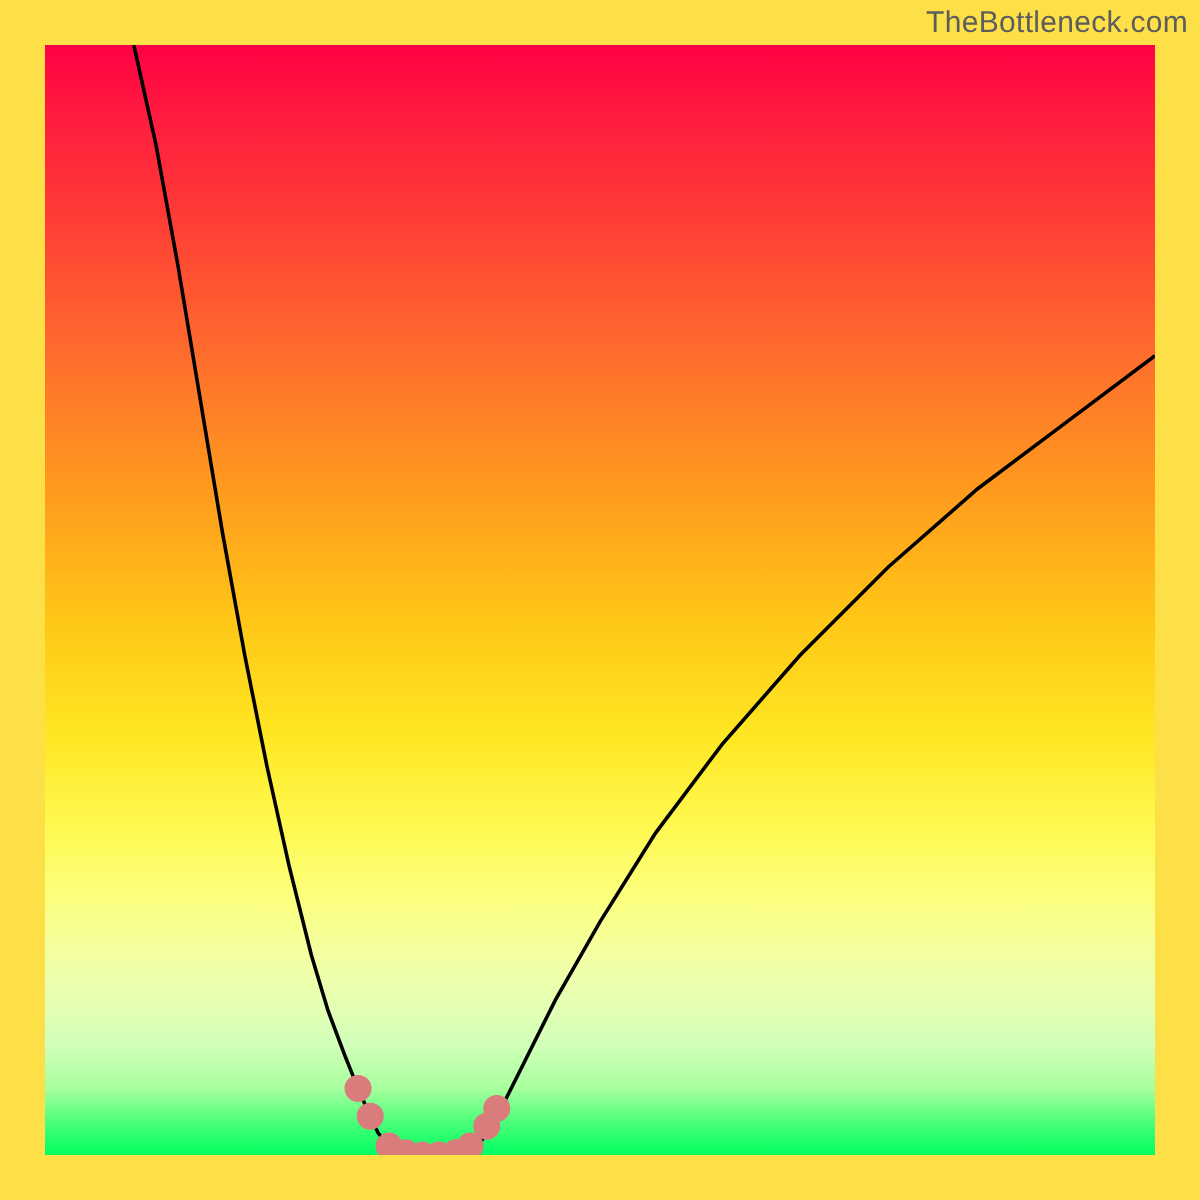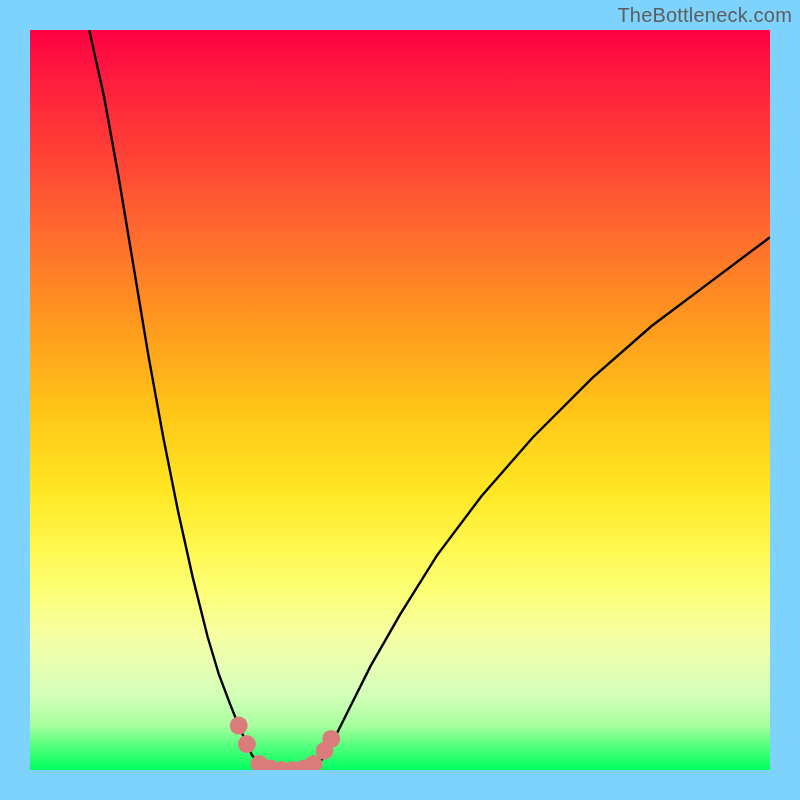--- a/index.html
+++ b/index.html
@@ -7,21 +7,21 @@
     padding: 0;
     width: 800px;
     height: 800px;
     overflow: hidden;
     background: #000;
     font-family: Arial, Helvetica, sans-serif;
   }
   .frame {
     position: absolute;
     inset: 0;
-    background: #7dd3fc;
+    background: #fde047;
   }
   .plot-area {
     position: absolute;
     left: 30px;
     top: 30px;
     width: 740px;
     height: 740px;
     overflow: hidden;
   }
   .gradient-bg {

